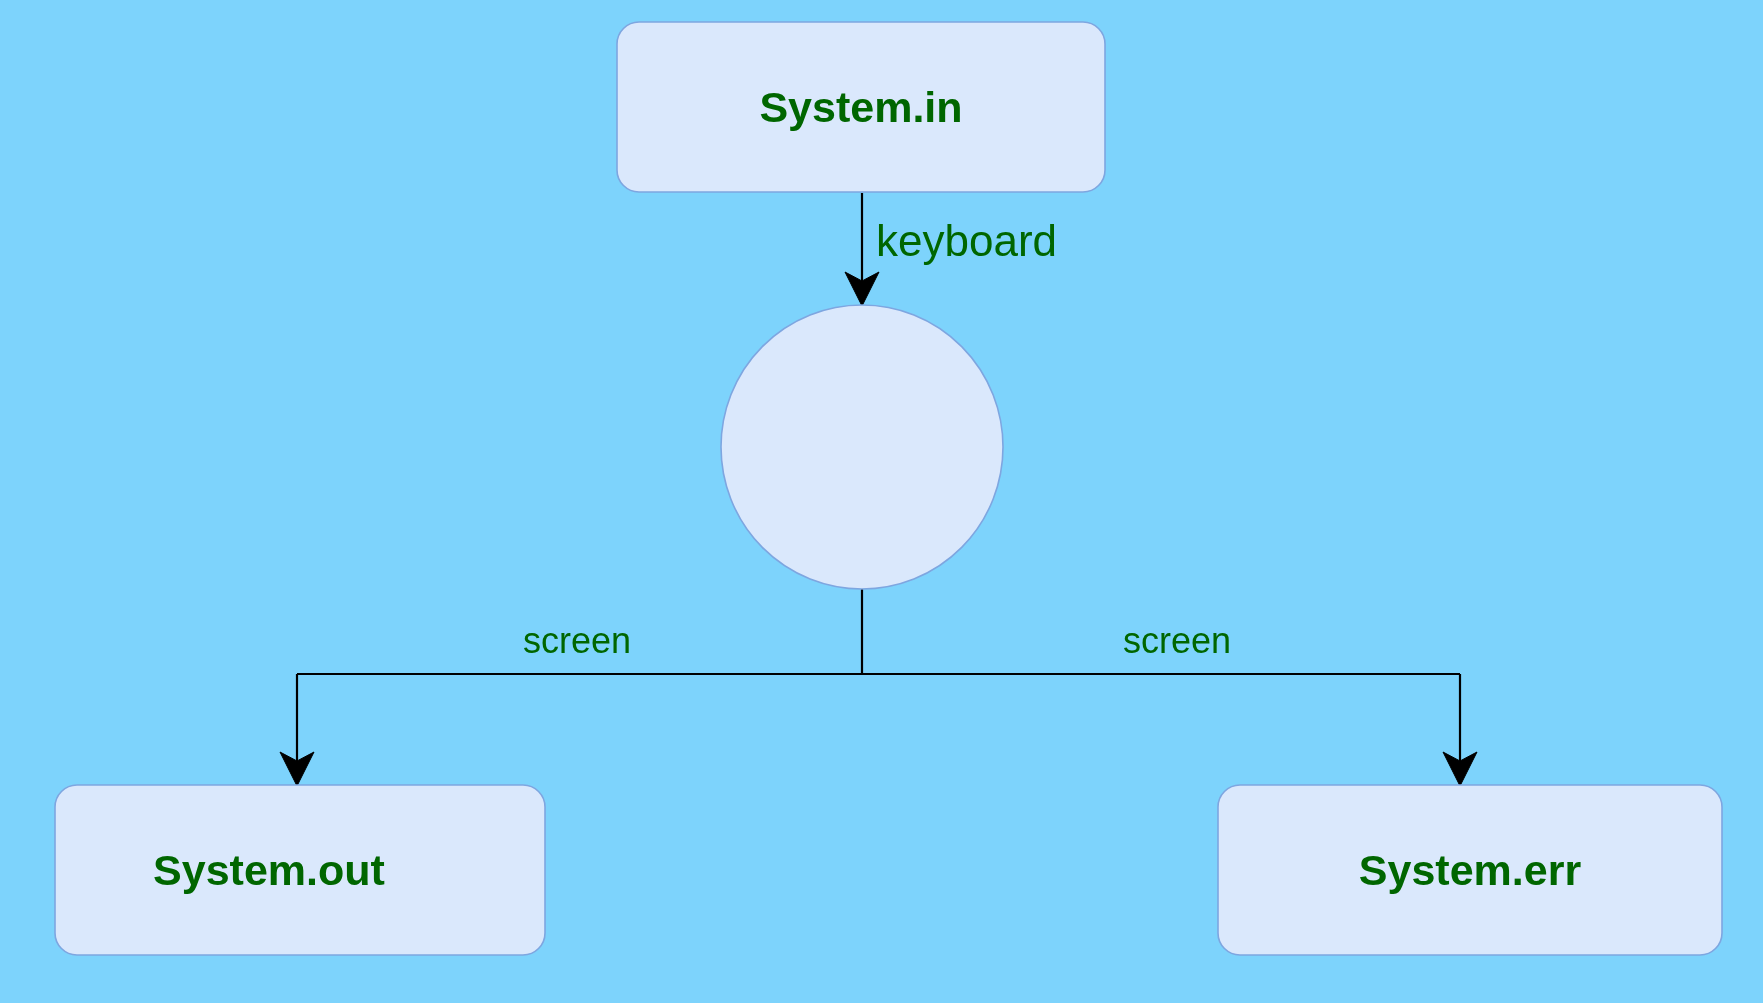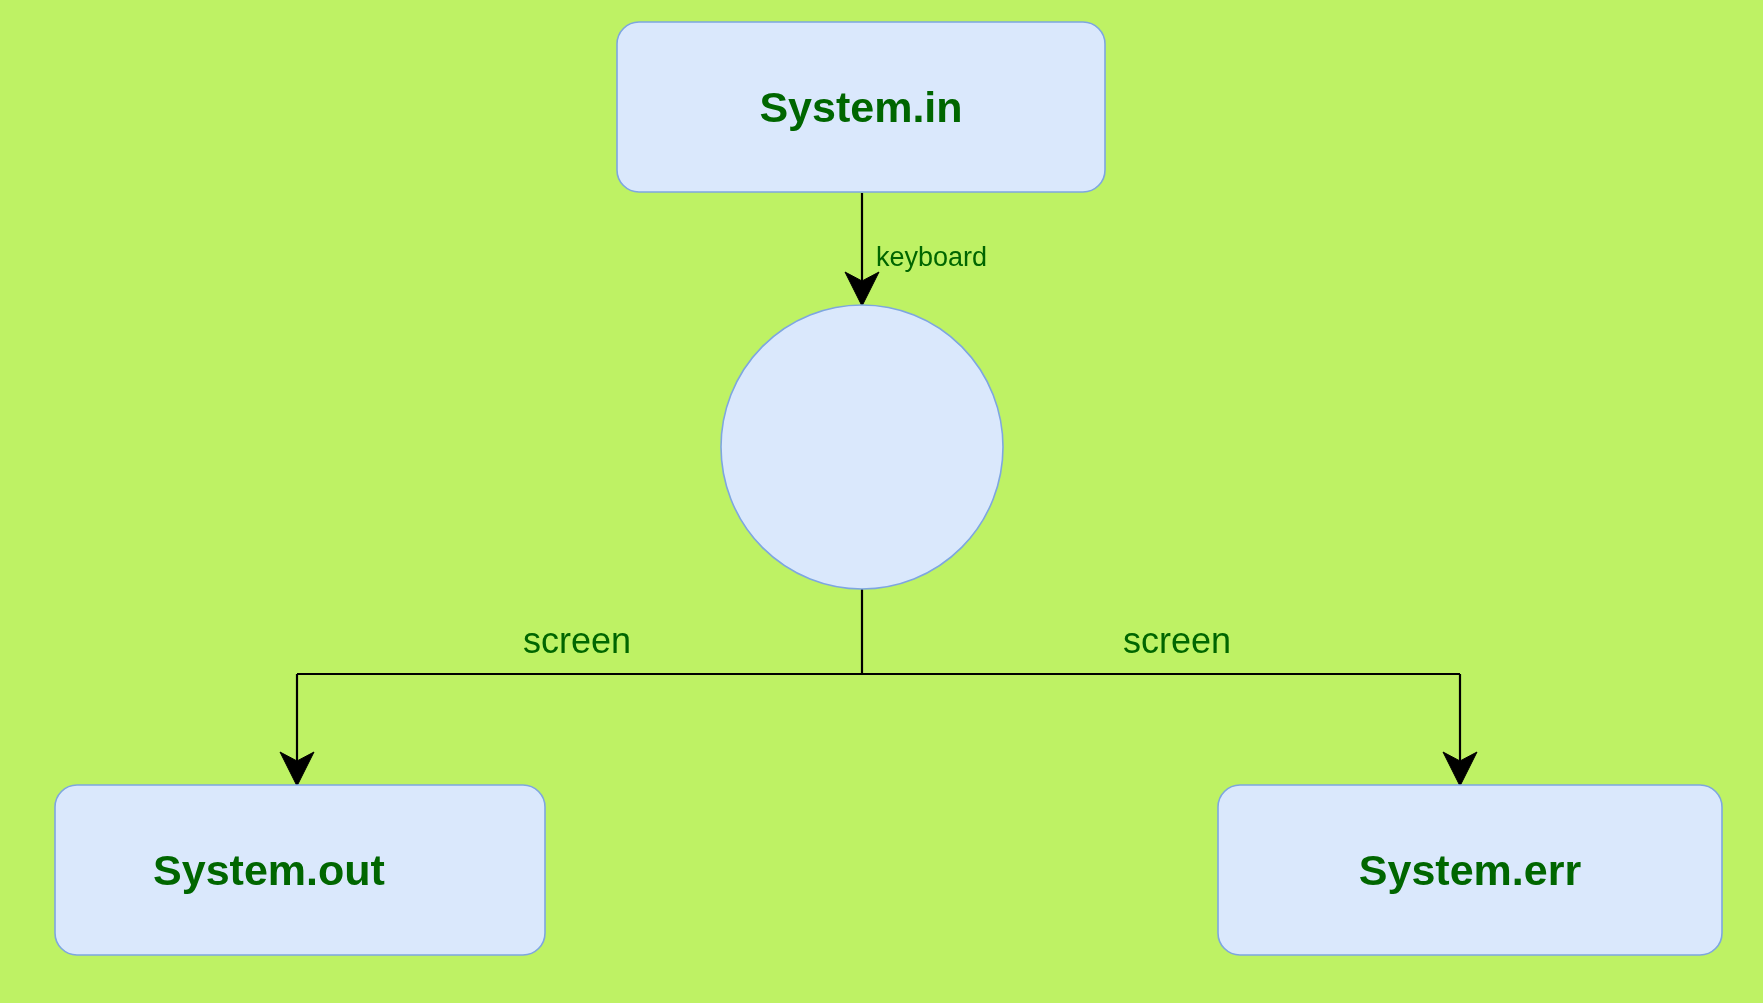--- a/index.html
+++ b/index.html
@@ -7,21 +7,21 @@
     padding: 0;
     background: #ffffff;
   }
   body {
     font-family: "Liberation Sans", sans-serif;
   }
   #canvas {
     position: relative;
     width: 1763px;
     height: 1003px;
-    background: #bef264;
+    background: #7dd3fc;
     overflow: hidden;
     text-decoration: underline;
   }
   svg.diagram-layer {
     position: absolute;
     left: 0;
     top: 0;
     width: 1763px;
     height: 1003px;
   }
@@ -75,21 +75,21 @@
   #node-system-out-label {
     left: 55px; top: 785px; width: 428px; height: 170px;
     font-size: 43px;
   }
   #node-system-err-label {
     left: 1218px; top: 785px; width: 504px; height: 170px;
     font-size: 43px;
   }
   
   #edge-label-keyboard {
-    left: 876px; top: 244px; font-size: 27px;
+    left: 876px; top: 219px; font-size: 44px;
   }
   #edge-label-screen-out {
     left: 523px; top: 623px; font-size: 36px;
   }
   #edge-label-screen-err {
     left: 1123px; top: 623px; font-size: 36px;
   }
 </style>
 </head>
 <body>

